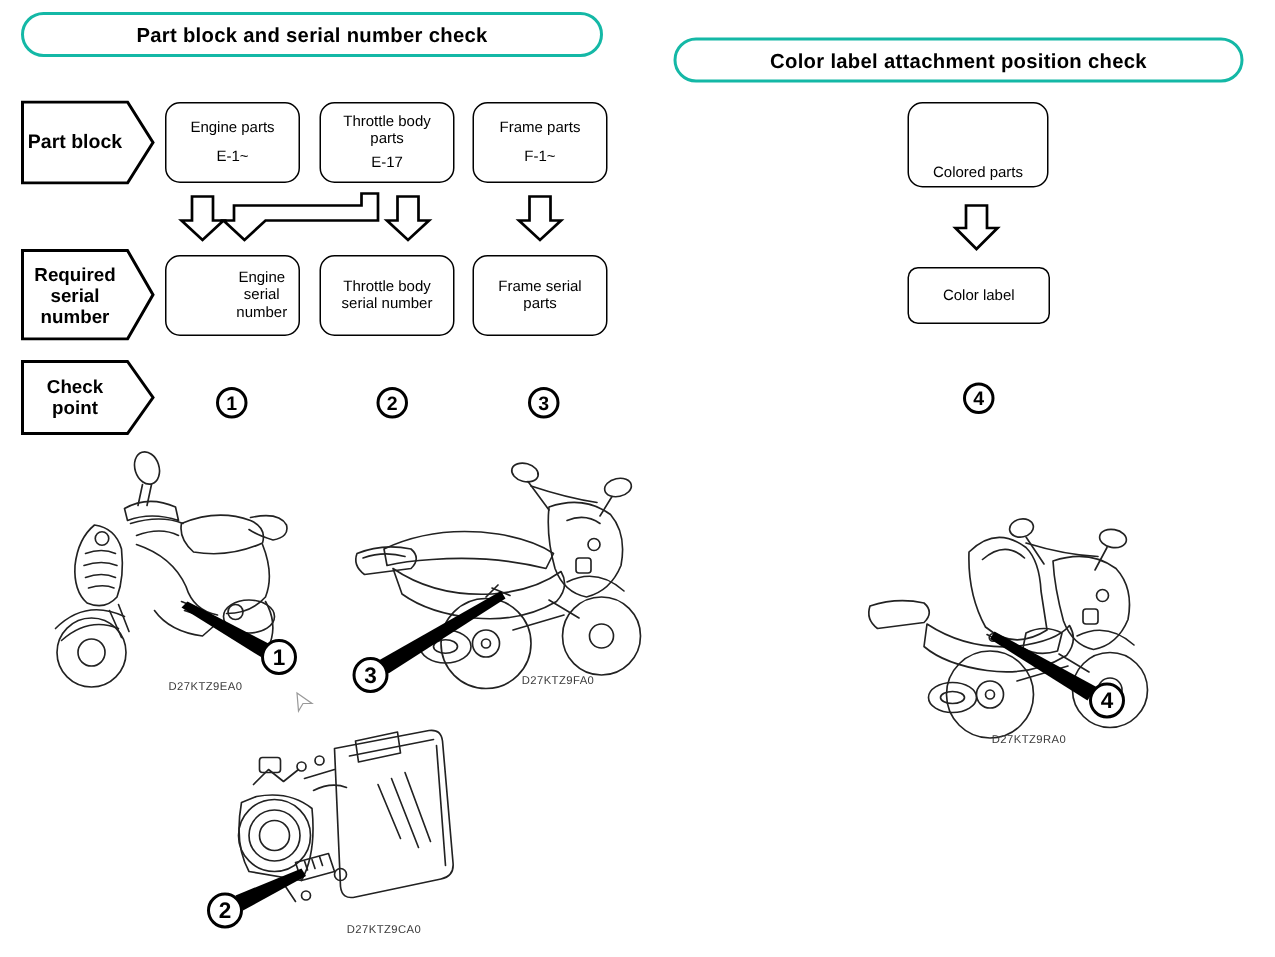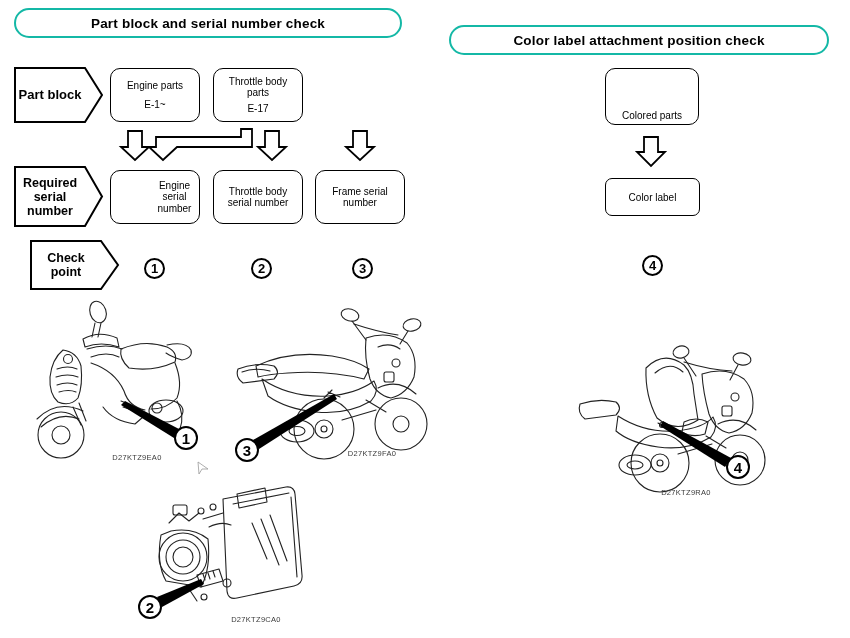--- a/index.html
+++ b/index.html
@@ -63,49 +63,53 @@
 
   <div class="abs pent" style="left:14px;top:166px;width:90px;height:61px;">
     <svg width="90" height="61">
       <polygon points="1,1 71,1 88,30.5 71,60 1,60" fill="#fff" stroke="#000" stroke-width="2"></polygon>
     </svg>
     <div class="plabel" style="font-size:12.5px;">Required
 serial
 number</div>
   </div>
 
-  <div class="abs pent" style="left:14px;top:240px;width:90px;height:50px;margin-left:16px;">
+  <div class="abs pent" style="left:14px;top:240px;width:90px;height:50px;">
     <svg width="90" height="50">
       <polygon points="1,1 71,1 88,25 71,49 1,49" fill="#fff" stroke="#000" stroke-width="2"></polygon>
     </svg>
     <div class="plabel" style="font-size:12.5px;">Check
 point</div>
   </div>
 
   <div class="abs fbox" style="left:110px;top:68px;width:90px;height:54px;">
     <div class="ln">Engine parts</div>
     <div class="ln">E-1~</div>
   </div>
   <div class="abs fbox" style="left:213px;top:68px;width:90px;height:54px;">
     <div class="ln">Throttle body
 parts</div>
     <div class="ln">E-17</div>
   </div>
+  <div class="abs fbox" style="left:315px;top:68px;width:90px;height:54px;">
+    <div class="ln">Frame parts</div>
+    <div class="ln">F-1~</div>
+  </div>
 
   <div class="abs fbox" style="left:110px;top:170px;width:90px;height:54px;justify-content:center;padding-left:41px;">
     <div class="ln">Engine serial
 number</div>
   </div>
   <div class="abs fbox" style="left:213px;top:170px;width:90px;height:54px;justify-content:center;">
     <div class="ln">Throttle body
 serial number</div>
   </div>
   <div class="abs fbox" style="left:315px;top:170px;width:90px;height:54px;justify-content:center;">
     <div class="ln">Frame serial
-number</div>
+parts</div>
   </div>
 
   <div class="abs fbox" style="left:605px;top:68px;width:94px;height:57px;justify-content:flex-end;">
     <div class="ln">Colored parts</div>
   </div>
   <div class="abs smallbox" style="left:605px;top:178px;width:95px;height:38px;text-align:right;">
     <div>Color label</div>
   </div>
 
   <div class="abs numcircle row" style="left:144px;top:258px;">1</div>

